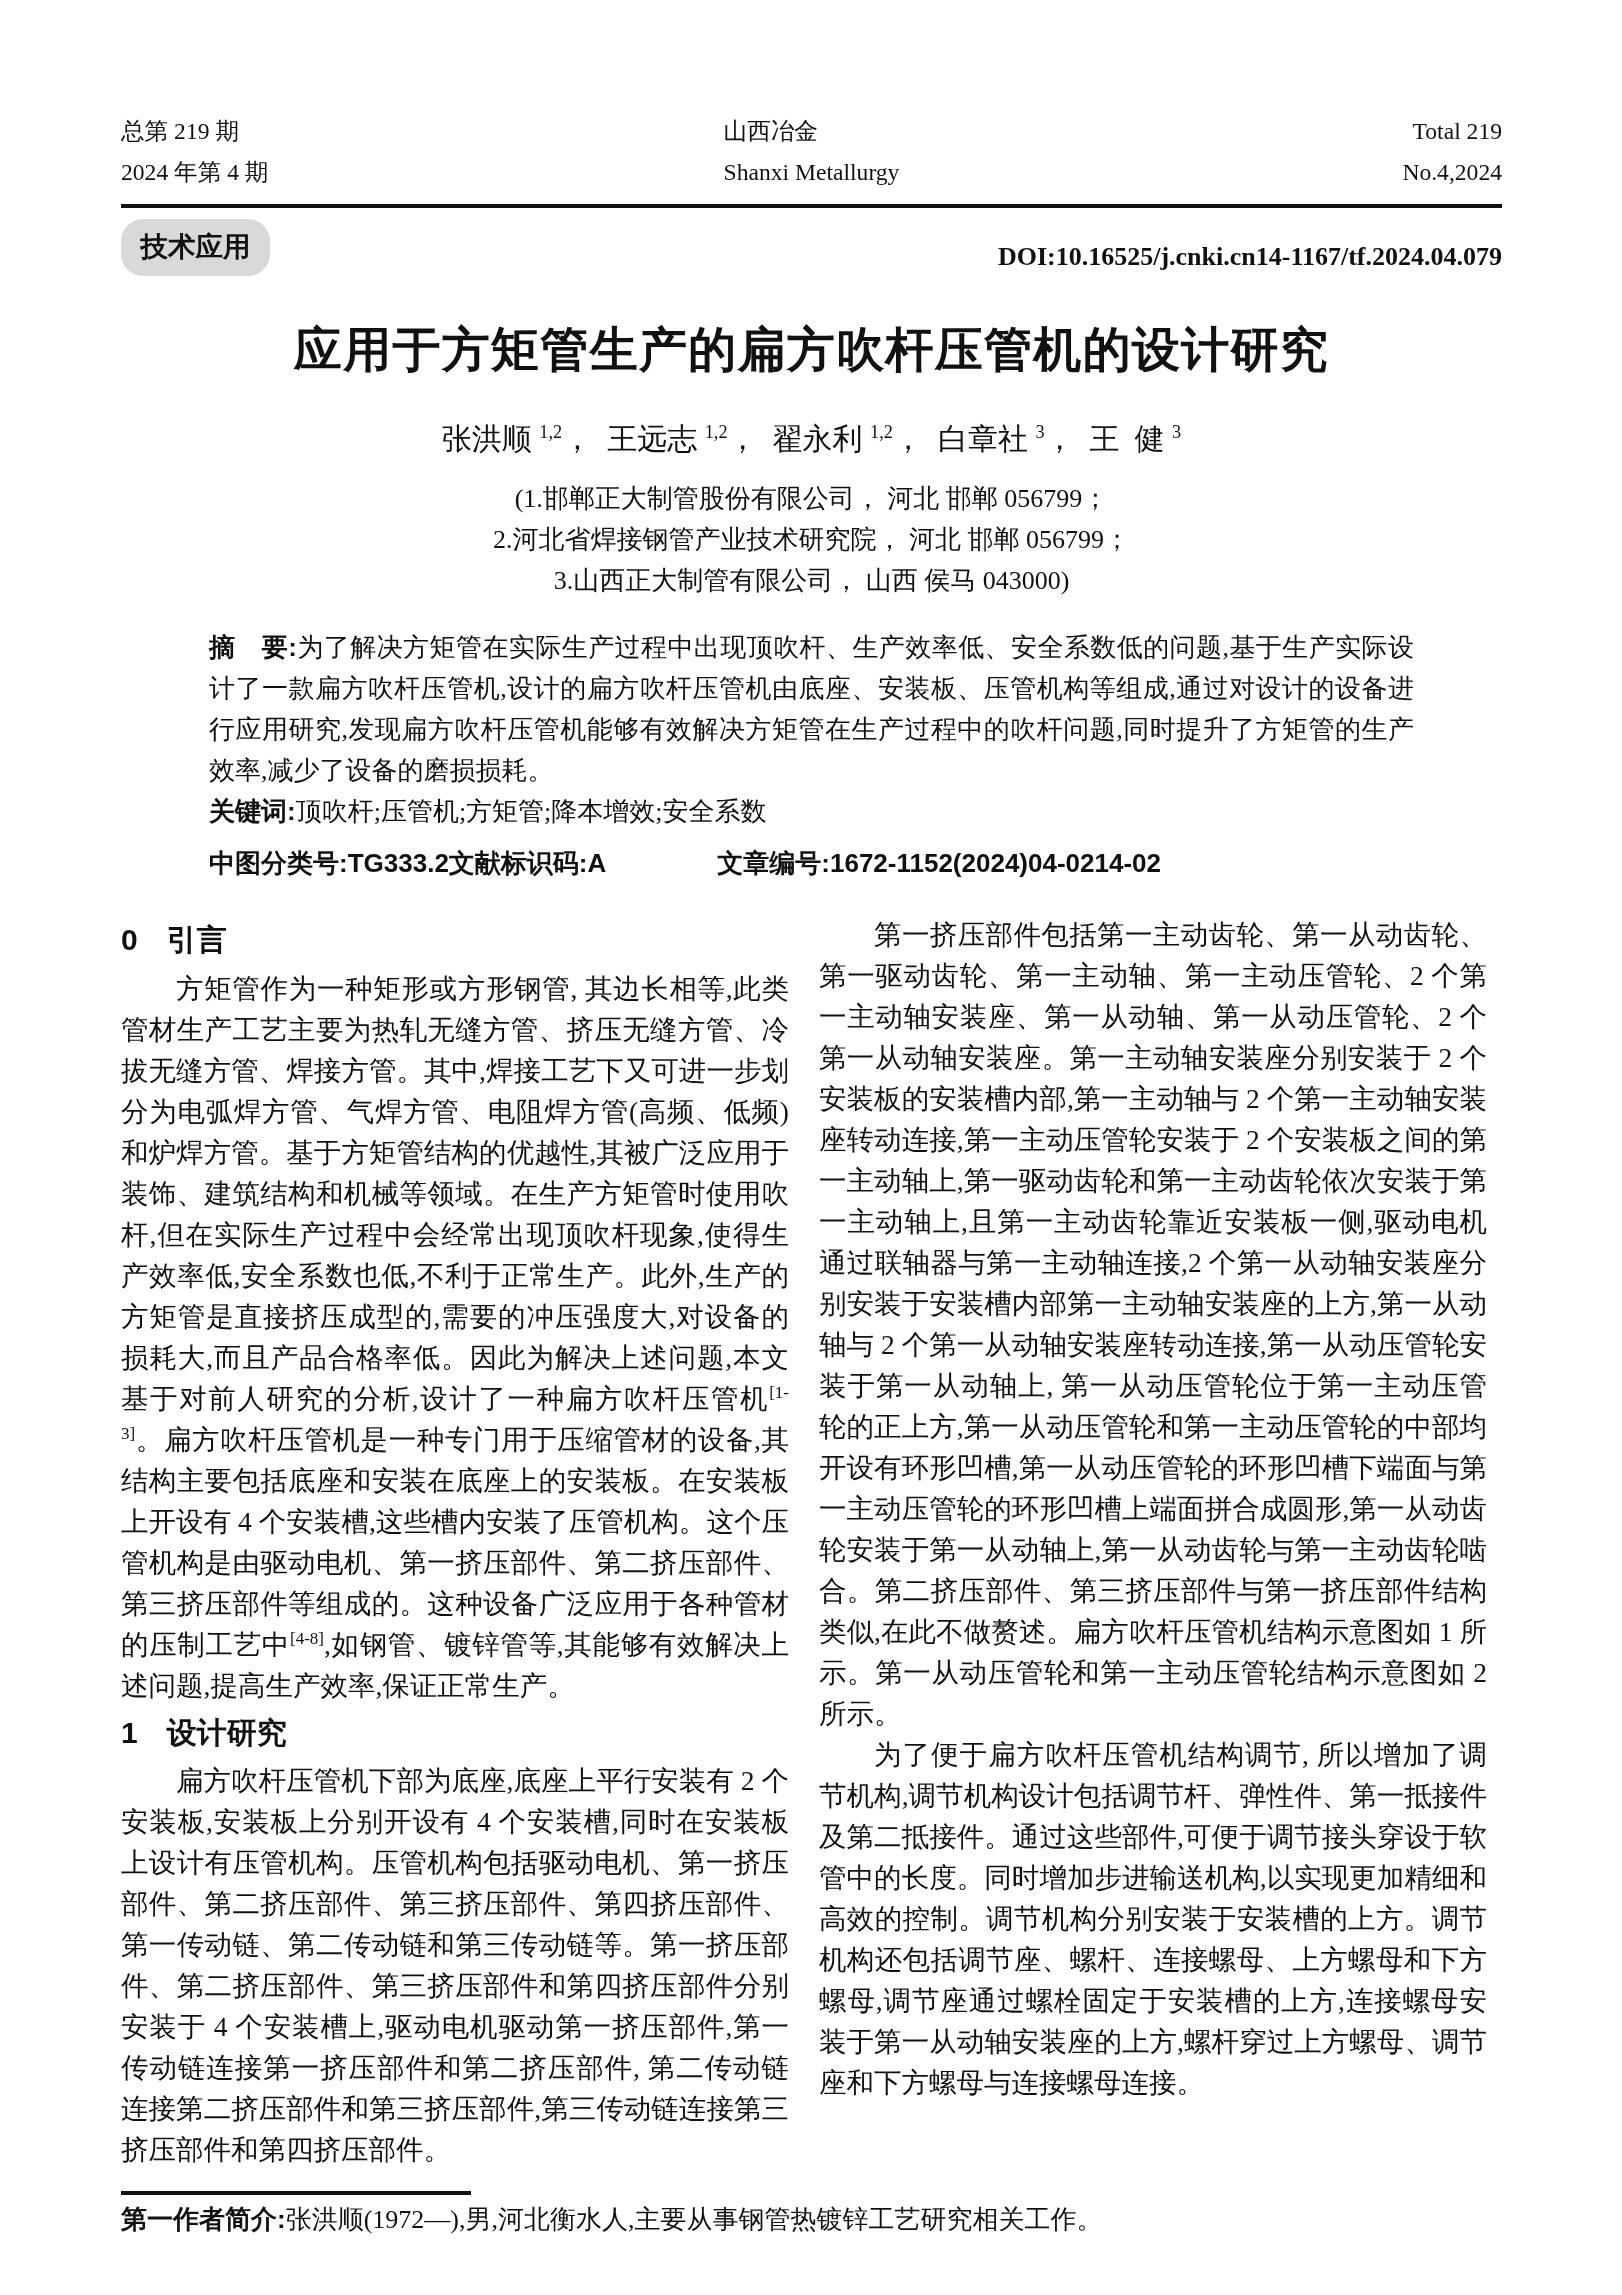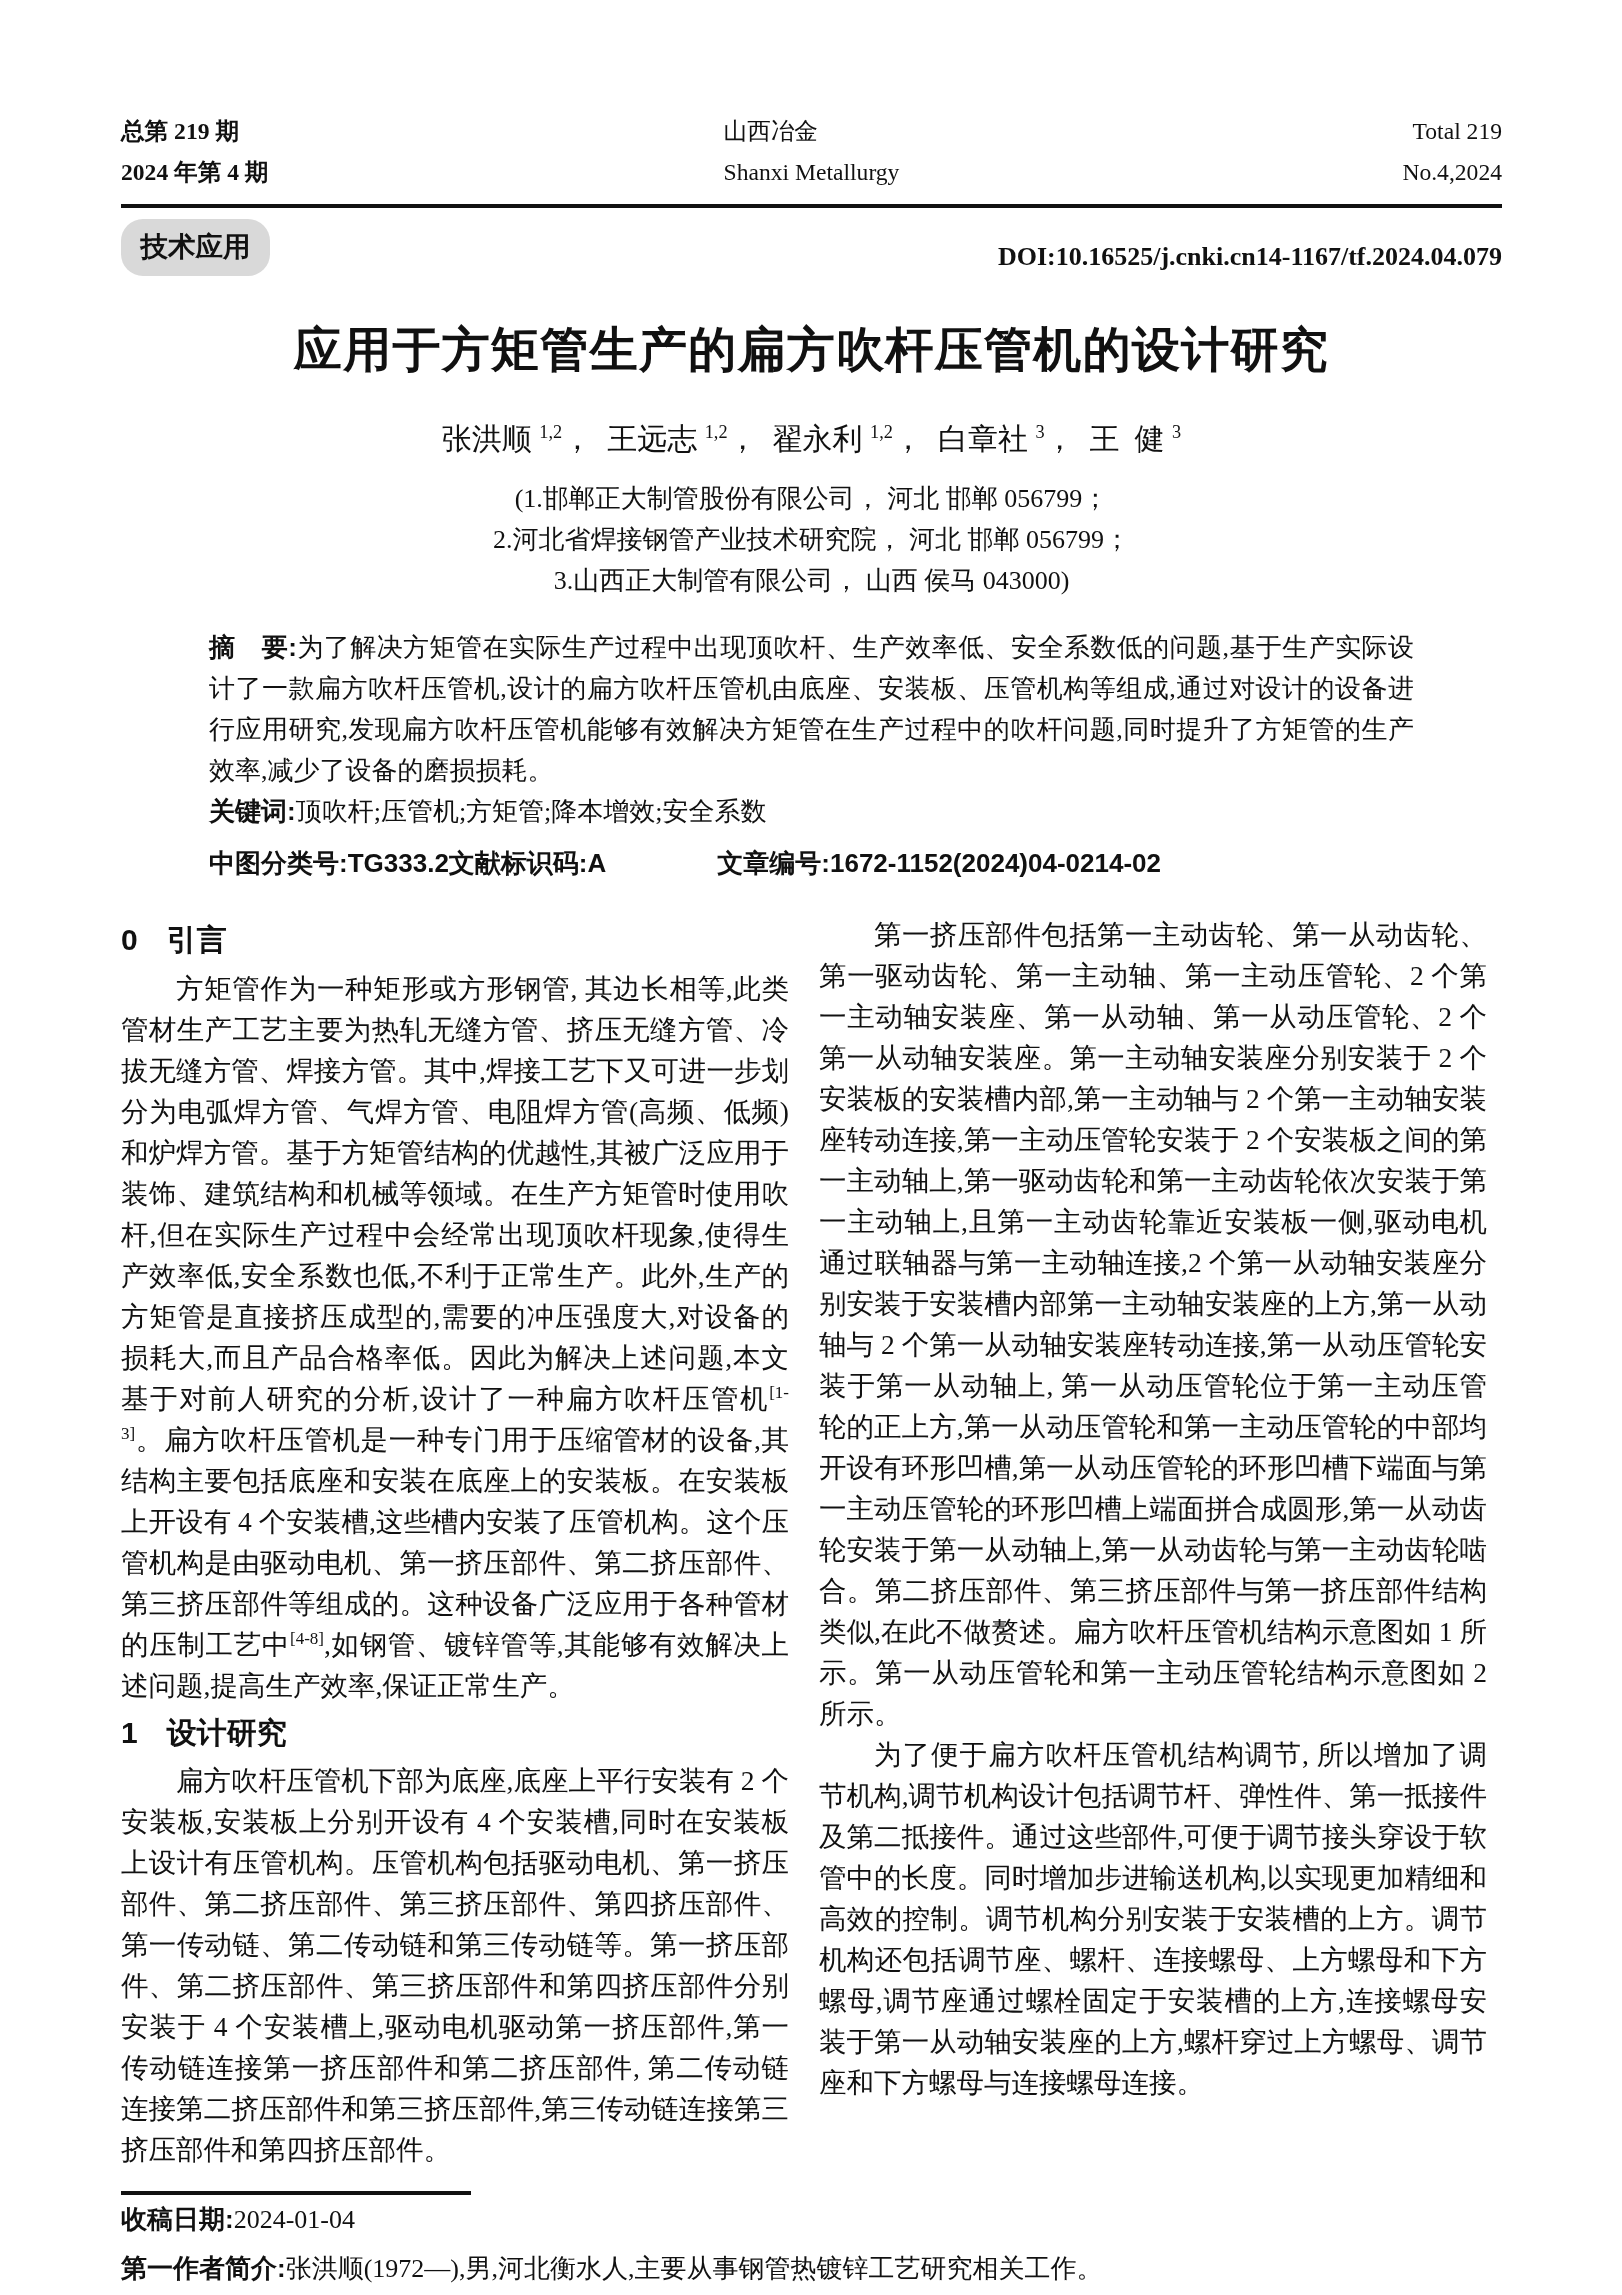--- a/index.html
+++ b/index.html
@@ -15,21 +15,21 @@
   }
   .content{padding:0 121px;}
   
   .header-grid{
     display:grid;
     grid-template-columns:1fr auto 1fr;
     padding-top:111px;
     font-size:23.6px;
     line-height:41px;
   }
-  .hcell-l{text-align:left;font-weight:bold;}
+  .hcell-l{text-align:left;}
   .hcell-c{text-align:left;}
   .hcell-r{text-align:right;}
   .header-rule{height:4.6px;background:#111;margin-top:10.5px;}
   
   .badge-doi-row{
     margin-top:10.5px;
     display:flex;
     justify-content:space-between;
     align-items:flex-end;
   }
@@ -167,19 +167,18 @@
         <p>扁方吹杆压管机下部为底座,底座上平行安装有 2 个安装板,安装板上分别开设有 4 个安装槽,同时在安装板上设计有压管机构。压管机构包括驱动电机、第一挤压部件、第二挤压部件、第三挤压部件、第四挤压部件、第一传动链、第二传动链和第三传动链等。第一挤压部件、第二挤压部件、第三挤压部件和第四挤压部件分别安装于 4 个安装槽上,驱动电机驱动第一挤压部件,第一传动链连接第一挤压部件和第二挤压部件, 第二传动链连接第二挤压部件和第三挤压部件,第三传动链连接第三挤压部件和第四挤压部件。</p>
       </div>
       <div class="col">
         <p>第一挤压部件包括第一主动齿轮、第一从动齿轮、第一驱动齿轮、第一主动轴、第一主动压管轮、2 个第一主动轴安装座、第一从动轴、第一从动压管轮、2 个第一从动轴安装座。第一主动轴安装座分别安装于 2 个安装板的安装槽内部,第一主动轴与 2 个第一主动轴安装座转动连接,第一主动压管轮安装于 2 个安装板之间的第一主动轴上,第一驱动齿轮和第一主动齿轮依次安装于第一主动轴上,且第一主动齿轮靠近安装板一侧,驱动电机通过联轴器与第一主动轴连接,2 个第一从动轴安装座分别安装于安装槽内部第一主动轴安装座的上方,第一从动轴与 2 个第一从动轴安装座转动连接,第一从动压管轮安装于第一从动轴上, 第一从动压管轮位于第一主动压管轮的正上方,第一从动压管轮和第一主动压管轮的中部均开设有环形凹槽,第一从动压管轮的环形凹槽下端面与第一主动压管轮的环形凹槽上端面拼合成圆形,第一从动齿轮安装于第一从动轴上,第一从动齿轮与第一主动齿轮啮合。第二挤压部件、第三挤压部件与第一挤压部件结构类似,在此不做赘述。扁方吹杆压管机结构示意图如 1 所示。第一从动压管轮和第一主动压管轮结构示意图如 2 所示。</p>
         <p>为了便于扁方吹杆压管机结构调节, 所以增加了调节机构,调节机构设计包括调节杆、弹性件、第一抵接件及第二抵接件。通过这些部件,可便于调节接头穿设于软管中的长度。同时增加步进输送机构,以实现更加精细和高效的控制。调节机构分别安装于安装槽的上方。调节机构还包括调节座、螺杆、连接螺母、上方螺母和下方螺母,调节座通过螺栓固定于安装槽的上方,连接螺母安装于第一从动轴安装座的上方,螺杆穿过上方螺母、调节座和下方螺母与连接螺母连接。</p>
       </div>
     </div>
 
     <div class="footer">
       <div class="f-rule"></div>
-      <div class="f-line"><span class="lbl">收稿日期:</span><span>2024-01-04</span></div>
       <div class="f-line"><span class="lbl">第一作者简介:</span><span>张洪顺(1972—),男,河北衡水人,主要从事钢管热镀锌工艺研究相关工作。</span></div>
     </div>
 
   </div>
 </div>
 
 
 </body></html>

